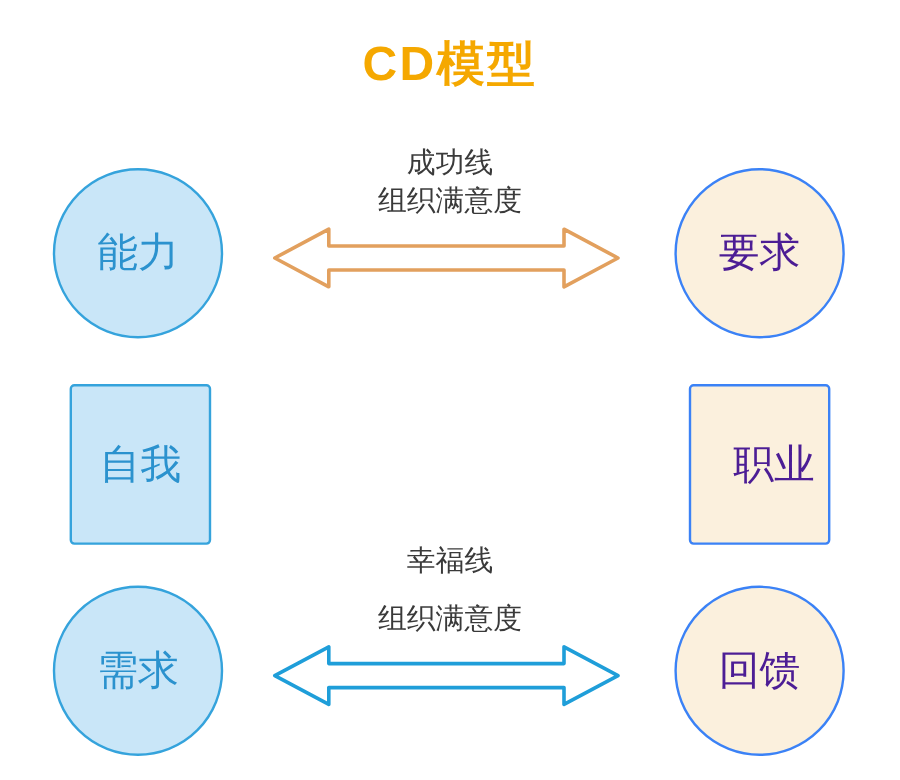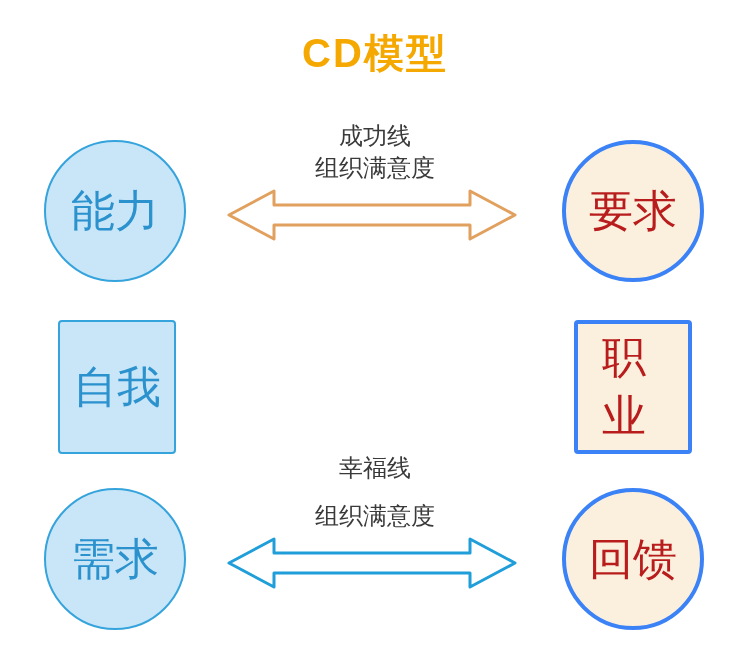--- a/index.html
+++ b/index.html
@@ -6,28 +6,28 @@
   #stage{
     position:relative;width:750px;height:650px;background:#ffffff;overflow:hidden;
     font-family:Liberation Sans, sans-serif;
   }
   .title{
     position:absolute;left:0;top:26px;width:750px;text-align:center;
     font-size:40px;font-weight:bold;color:#F5A800;letter-spacing:2px;
   }
   .node{
     position:absolute;display:flex;align-items:center;justify-content:center;
-    font-size:44px;box-sizing:border-box;
+    font-size:34px;box-sizing:border-box;
   }
   .blue-node{background:#C9E6F8;border:2px solid #35A3DC;color:#2B92CE;}
   .orange-node{background:#FBF0DD;border:2px solid #E3A express;}
   .orange-node{background:#FBF0DD;border:2px solid #E3A express;}
   .circle{width:142px;height:142px;border-radius:50%;}
   .square{width:118px;height:134px;border-radius:4px;}
-  .orange-node{background:#FBF0DD;border:4px solid #3b82f6;color:#b91c1c;}
+  .orange-node{background:#FBF0DD;border:2px solid #3b82f6;color:#4c1d95;}
   .arrow-wrap{position:absolute;width:292px;height:62px;}
   .arrow-wrap svg{display:block;width:100%;height:100%;}
   .arrow-label{
     position:absolute;width:300px;text-align:center;color:#3a3a3a;
     font-size:24px;line-height:32px;
   }
 </style>
 </head>
 <body>
 

